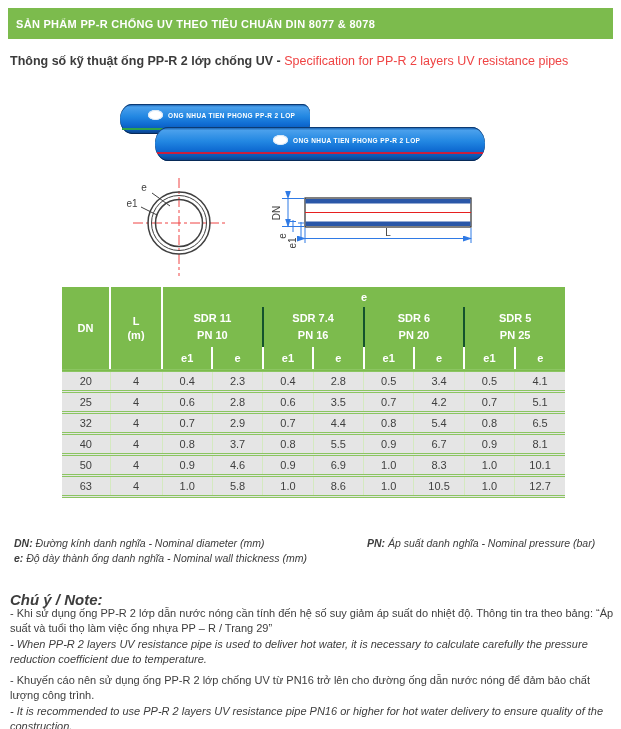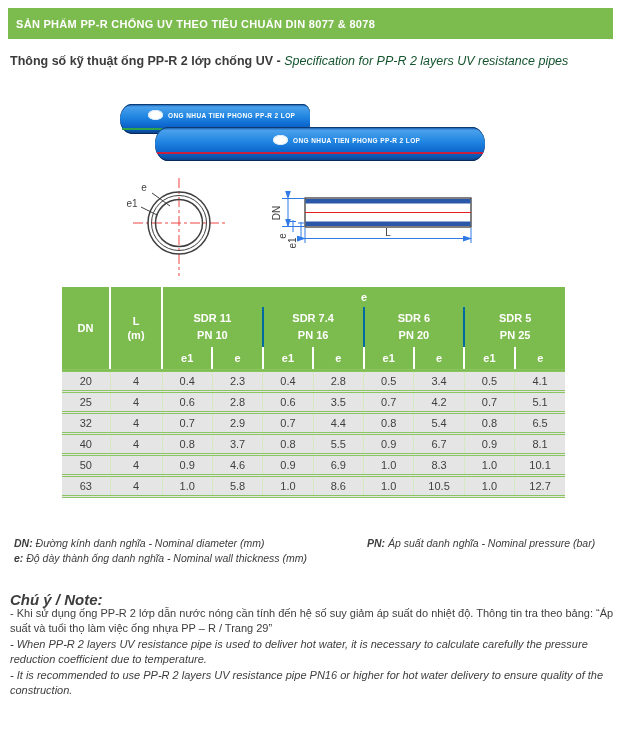--- a/index.html
+++ b/index.html
@@ -7,21 +7,21 @@
           font-family:"Liberation Sans", sans-serif; }
 
   
   .banner { position:absolute; left:8px; top:8px; width:605px; height:31px;
             background:#7cbb4d; display:flex; align-items:center; }
   .banner-title { color:#fff; font-size:11px; font-weight:bold; letter-spacing:.3px; padding-left:8px; }
 
   
   .subtitle { position:absolute; left:10px; top:54px; font-size:12.5px; color:#3b3b3b; white-space:nowrap; }
   .sub-vi { font-weight:bold; }
-  .sub-en { font-style:italic; color:#14532d; }
+  .sub-en { color:#ef4444; }
 
   
   .pipe { position:absolute;
           background:linear-gradient(180deg,#0d4f9e 0%,#4aa0ec 10%,#2287e2 42%,#0f6bd2 68%,#0a58b4 86%,#0b3d82 100%);
           box-shadow:inset 0 1px 0 #0c3a72, inset 0 -1px 0 #072a58; }
   .pipe-top    { left:120px; top:104px; width:190px; height:30px; z-index:1;
                  border-radius:12px 7px 7px 12px / 15px 9px 9px 15px; }
   .pipe-bottom { left:155px; top:127px; width:330px; height:34px; z-index:2;
                  border-radius:13px / 17px; }
   .pipe-print { display:flex; align-items:center; gap:5px; }
@@ -41,21 +41,21 @@
   .diag text { font-family:"Liberation Sans", sans-serif; fill:#3f3f3f; font-size:10px; }
 
   
   .spec-table { position:absolute; left:62px; top:287px; width:503px;
                 border-collapse:collapse; table-layout:fixed; }
   .spec-table th { background:#7cbb4d; color:#fff; font-size:11px; font-weight:bold;
                    text-align:center; vertical-align:middle; padding:0; }
   .e-th   { height:20px; }
   .dn-th, .l-th { border-right:2px solid #fff; }
   .l-th div { line-height:14px; }
-  .group-th { border-left:2px solid #0369a1; height:40px; }
+  .group-th { border-left:2px solid #14532d; height:40px; }
   .group-th div { line-height:17px; }
   .sub-th { border-left:2px solid #fff; height:22px; }
   .spec-table td { background:#e5e5e5; color:#3f3f3f; font-size:11px; text-align:center;
                    height:18px; padding:0; border-top:3px double #8bc561;
                    border-left:1px solid #d4e9c0; }
   .spec-table td:first-child { border-left:none; }
   .spec-table tbody tr:last-child td { border-bottom:3px double #8bc561; }
 
   
   .legend { position:absolute; top:536px; font-size:10.5px; font-style:italic; color:#3d3d3d; }
@@ -268,16 +268,17 @@
       <div class="legend-line"><b>e:</b><span> Độ dày thành ống danh nghĩa - Nominal wall thickness (mm)</span></div>
     </div>
   <div class="legend legend-right" id="legend-right">
       <div class="legend-line"><b>PN:</b><span> Áp suất danh nghĩa - Nominal pressure (bar)</span></div>
     </div>
 
   <div class="notes-heading">Chú ý / Note:</div>
   <div class="notes" id="notes-list">
       <p class="note ">- Khi sử dụng ống PP-R 2 lớp dẫn nước nóng cần tính đến hệ số suy giảm áp suất do nhiệt độ. Thông tin tra theo bảng: “Áp suất và tuổi thọ làm việc ống nhựa PP – R / Trang 29”</p>
       <p class="note italic">- When PP-R 2 layers UV resistance pipe is used to deliver hot water, it is necessary to calculate carefully the pressure reduction coefficient due to temperature.</p>
+      <p class="note  gap">- Khuyến cáo nên sử dụng ống PP-R 2 lớp chống UV từ PN16 trở lên cho đường ống dẫn nước nóng để đảm bảo chất lượng công trình.</p>
       <p class="note italic">- It is recommended to use PP-R 2 layers UV resistance pipe PN16 or higher for hot water delivery to ensure quality of the construction.</p>
     </div>
 
 </div>
 
 </body></html>

